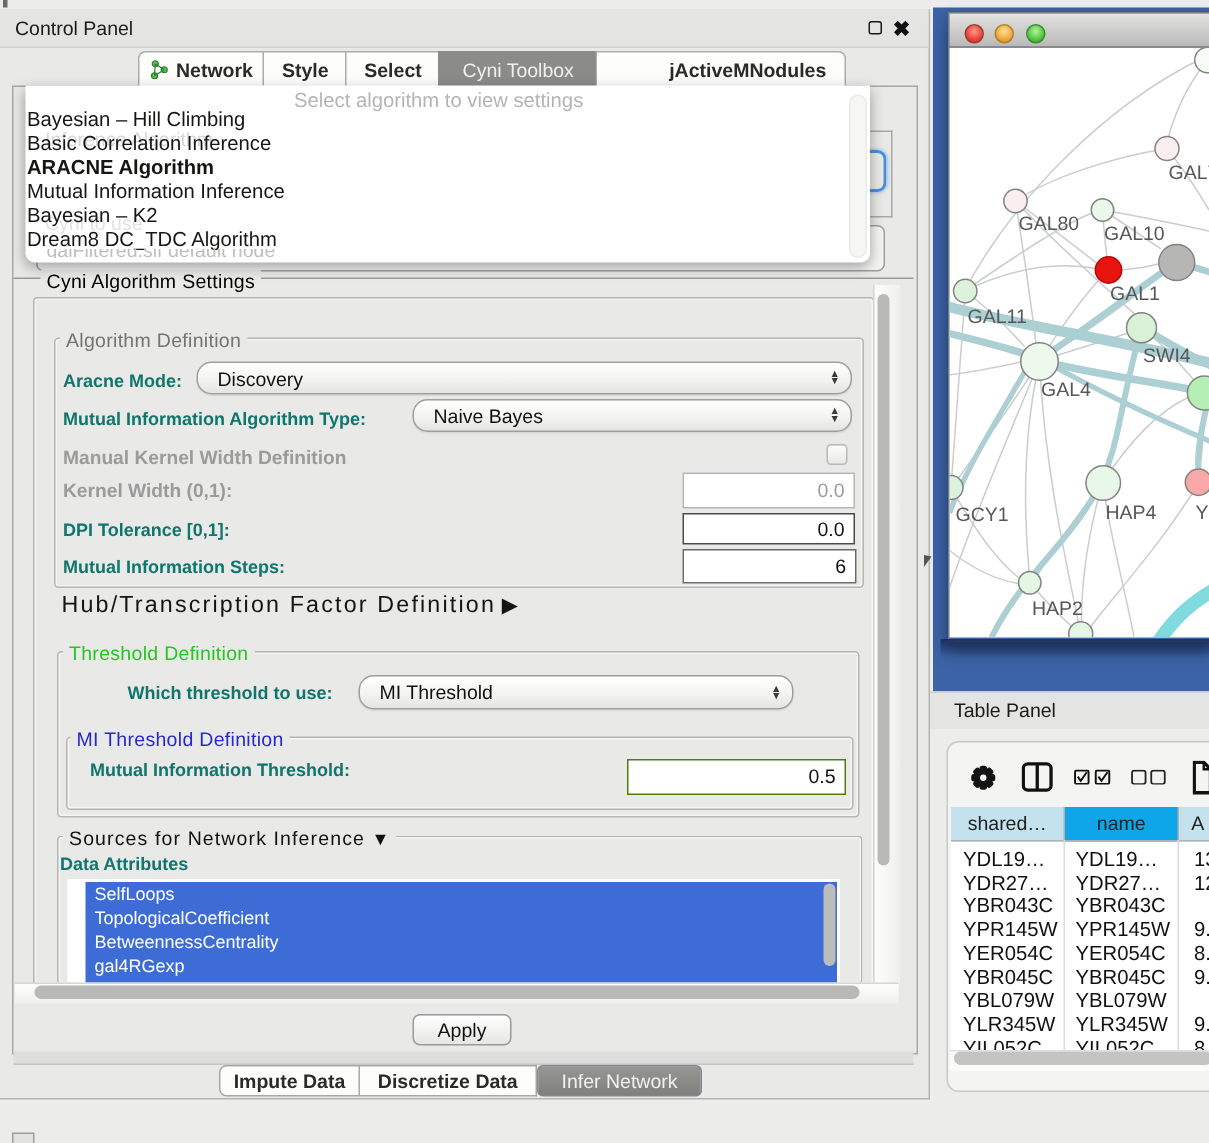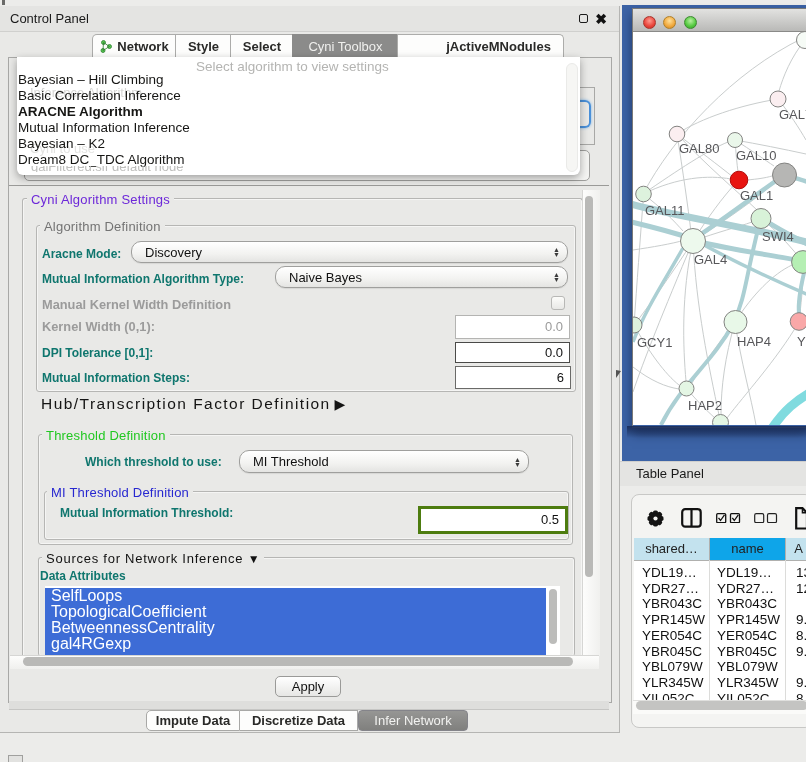--- a/index.html
+++ b/index.html
@@ -42,21 +42,21 @@
 
 <div class="abs" style="left:560px;top:87px;width:34px;height:56px;border:1px solid #a8a8a6;border-left:none;"></div>
 <div class="abs" style="left:570px;top:100px;width:19px;height:24px;border:2px solid #4a90d9;border-left:none;border-radius:0 6px 6px 0;box-shadow:0 0 3px #7ab3e8;"></div>
 
 <div class="abs" style="left:24px;top:150px;width:564px;height:29px;border:1px solid #9f9f9d;border-radius:5px;background:#f4f4f2;overflow:hidden;">
   <div style="position:absolute;left:12px;top:-4px;font-size:13px;color:#555;">galFiltered.sif default node</div>
 </div>
 <div class="abs" style="left:9px;top:185px;width:600px;height:1px;background:#9a9a98;"></div>
 
 <div class="grp" style="left:22px;top:198px;width:559px;height:457px;border-bottom:none;border-radius:3px 3px 0 0;"></div>
-<div class="gtitle" style="left:27px;top:192px;color:#6d28d9;">Cyni Algorithm Settings</div>
+<div class="gtitle" style="left:27px;top:180px;color:#000000;">Cyni Algorithm Settings</div>
 
 <div class="grp" style="left:36px;top:225px;width:538px;height:165px;"></div>
 <div class="gtitle" style="left:40px;top:219px;color:#737373;">Algorithm Definition</div>
 
 <div class="lbl" style="left:42px;top:247px;">Aracne Mode:</div>
 <div class="combo" style="left:131px;top:241px;width:435px;height:20px;">
     <div class="ct">Discovery</div>
     <div class="spin">
       <span>▲</span>
       <span>▼</span>
@@ -95,28 +95,28 @@
     <div class="spin">
       <span>▲</span>
       <span>▼</span>
     </div>
   </div>
 
 <div class="grp" style="left:44px;top:491px;width:523px;height:47px;"></div>
 <div class="gtitle" style="left:47px;top:485px;color:#2727d0;">MI Threshold Definition</div>
 
 <div class="lbl" style="left:60px;top:506px;">Mutual Information Threshold:</div>
-<div class="field" style="left:418px;top:506px;width:138px;height:22px;border:3px solid #4d7c0f;line-height:22px;padding-right:6px;">0.5</div>
+<div class="field" style="left:418px;top:506px;width:138px;height:22px;border:1px solid #4d7c0f;line-height:22px;padding-right:6px;">0.5</div>
 
 <div class="grp" style="left:38px;top:557px;width:535px;height:98px;border-bottom:none;"></div>
 <div class="gtitle" style="left:42px;top:551px;color:#111;letter-spacing:0.75px;">Sources for Network Inference <span style="font-size:12px;letter-spacing:0;">▼</span></div>
 <div class="lbl" style="left:40px;top:569px;">Data Attributes</div>
 
 <div class="abs" style="left:45px;top:586px;width:515px;height:69px;background:#fff;overflow:hidden;">
-  <div style="position:absolute;left:0;top:2px;width:495px;height:80px;background:#3d6cd6;color:#fff;font-size:16px;line-height:16px;padding-left:6px;">SelfLoops<br>TopologicalCoefficient<br>BetweennessCentrality<br>gal4RGexp</div>
+  <div style="position:absolute;left:12px;top:2px;width:495px;height:80px;background:#3d6cd6;color:#fff;font-size:12px;line-height:16px;padding-left:6px;">SelfLoops<br>TopologicalCoefficient<br>BetweennessCentrality<br>gal4RGexp</div>
   <div style="position:absolute;right:3px;top:3px;width:8px;height:55px;background:#bcbcba;border-radius:5px;"></div>
 </div>
 
 <div class="abs" style="left:582px;top:190px;width:17px;height:466px;background:linear-gradient(90deg,#fdfdfc,#f0f0ee);border-left:1px solid #d6d6d4;"></div>
 <div class="abs" style="left:585px;top:196px;width:8px;height:381px;background:#b9b9b7;border-radius:5px;"></div>
 
 <div class="abs" style="left:10px;top:655px;width:589px;height:13px;background:linear-gradient(#fdfdfc,#f0f0ee);border-top:1px solid #d6d6d4;"></div>
 <div class="abs" style="left:23px;top:657px;width:550px;height:9px;background:#b9b9b7;border-radius:5px;"></div>
 
 <div class="abs" style="left:275px;top:676px;width:64px;height:19px;border:1px solid #9a9a98;border-radius:5px;background:linear-gradient(#ffffff,#e6e6e4);display:flex;align-items:center;justify-content:center;font-size:13px;color:#111;">Apply</div>

